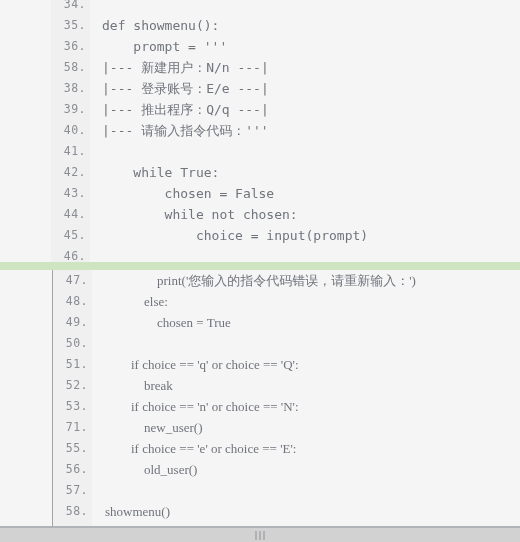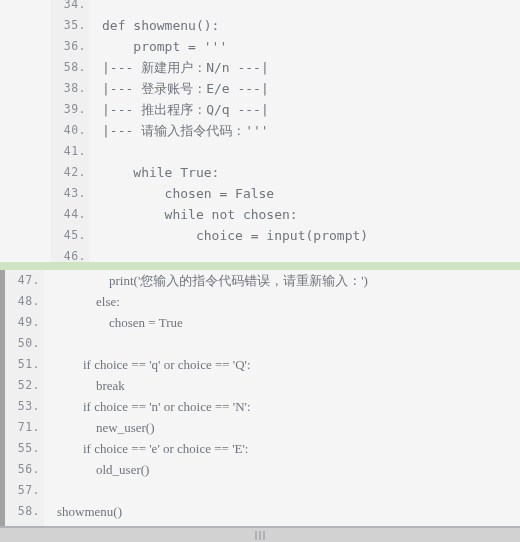--- a/index.html
+++ b/index.html
@@ -82,22 +82,23 @@
     font-family: "DejaVu Sans Mono", "Liberation Mono", monospace;
     user-select: none;
   }
   #pane-upper .gutter {
     width: 35px;
     margin-left: 51px;
     padding-right: 4px;
   }
   #pane-lower .gutter {
     width: 35px;
+    margin-left: 52px;
     padding-right: 4px;
-    border-left: 5px solid #a3a3a3;
+    border-left: 1px solid #a3a3a3;
   }
 
   .code-text {
     flex: 1 1 auto;
     padding-left: 12px;
     color: #70747c;
     font-size: 13px;
     font-family: "DejaVu Sans Mono", "Liberation Mono", monospace;
     white-space: pre;
     overflow: hidden;

